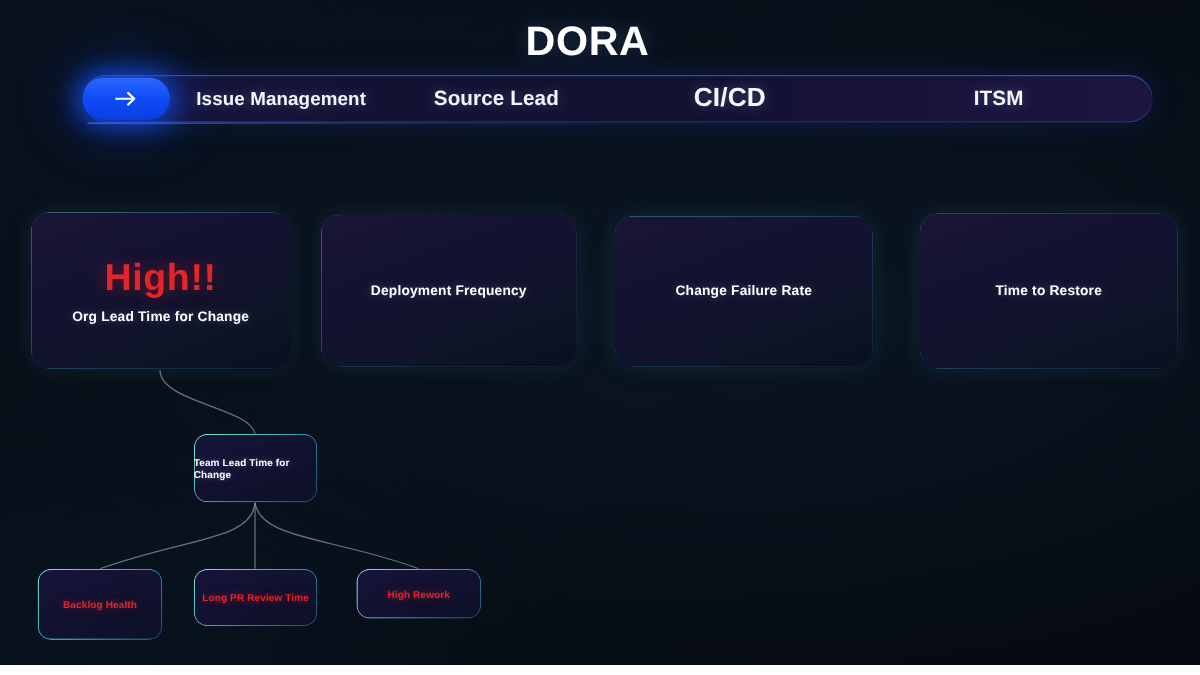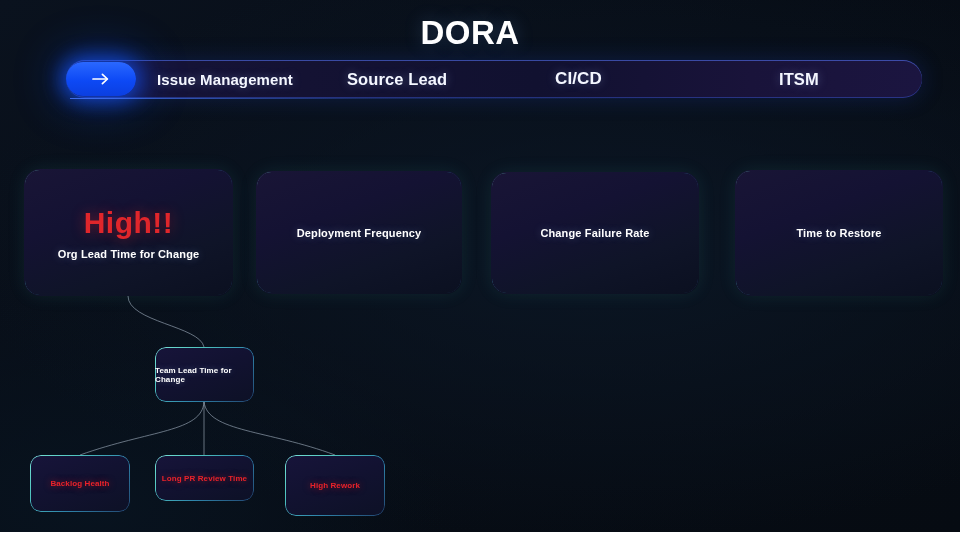--- a/index.html
+++ b/index.html
@@ -64,21 +64,21 @@
     color:#f4f7ff;
     font-size:15.5px;
     font-weight:700;
     letter-spacing:.1px;
     white-space:nowrap;
     position:absolute;
     text-shadow:0 0 10px rgba(160,190,255,.35);
   }
   .nav-item.i0 { left:91px;  font-size:15px; }
   .nav-item.i1 { left:281px; font-size:16.5px; }
-  .nav-item.i2 { left:489px; font-size:17px; }
+  .nav-item.i2 { left:489px; font-size:21px; }
   .nav-item.i3 { left:713px; font-size:16.5px; }
 
   
   .card {
     position:absolute;
     border-radius:16px;
     background:linear-gradient(160deg,#191536 0%,#141233 35%,#0f1428 70%,#0b1020 100%);
     border:1.6px solid transparent;
     background-origin:border-box;
     box-shadow:0 0 18px rgba(70,200,190,.10);
@@ -138,21 +138,21 @@
   }
   .node-label {
     font-size:8px; font-weight:700; letter-spacing:.1px;
     position:relative; z-index:2;
   }
   .node-label.white { color:#ffffff; text-shadow:0 0 6px rgba(170,200,255,.35); }
   .node-label.red   { color:#e8222a; text-shadow:0 0 7px rgba(232,34,42,.55); }
   #node-team { left:155px; top:347px; width:99px; height:55px; }
   #node-l0 { left:30px;  top:455px; width:100px; height:57px; }
   #node-l1 { left:155px; top:455px; width:99px;  height:46px; }
-  #node-l2 { left:285px; top:455px; width:100px; height:61px; }
+  #node-l2 { left:285px; top:455px; width:100px; height:40px; }
 
   svg.links { position:absolute; left:0; top:0; width:960px; height:532px; pointer-events:none; }
   svg.links path { fill:none; stroke:#8a98a8; stroke-width:1; opacity:.72; }
 </style>
 </head>
 <body>
 
 <div class="stage">
 
   <div class="heading" id="sdlc-title">DORA</div>

